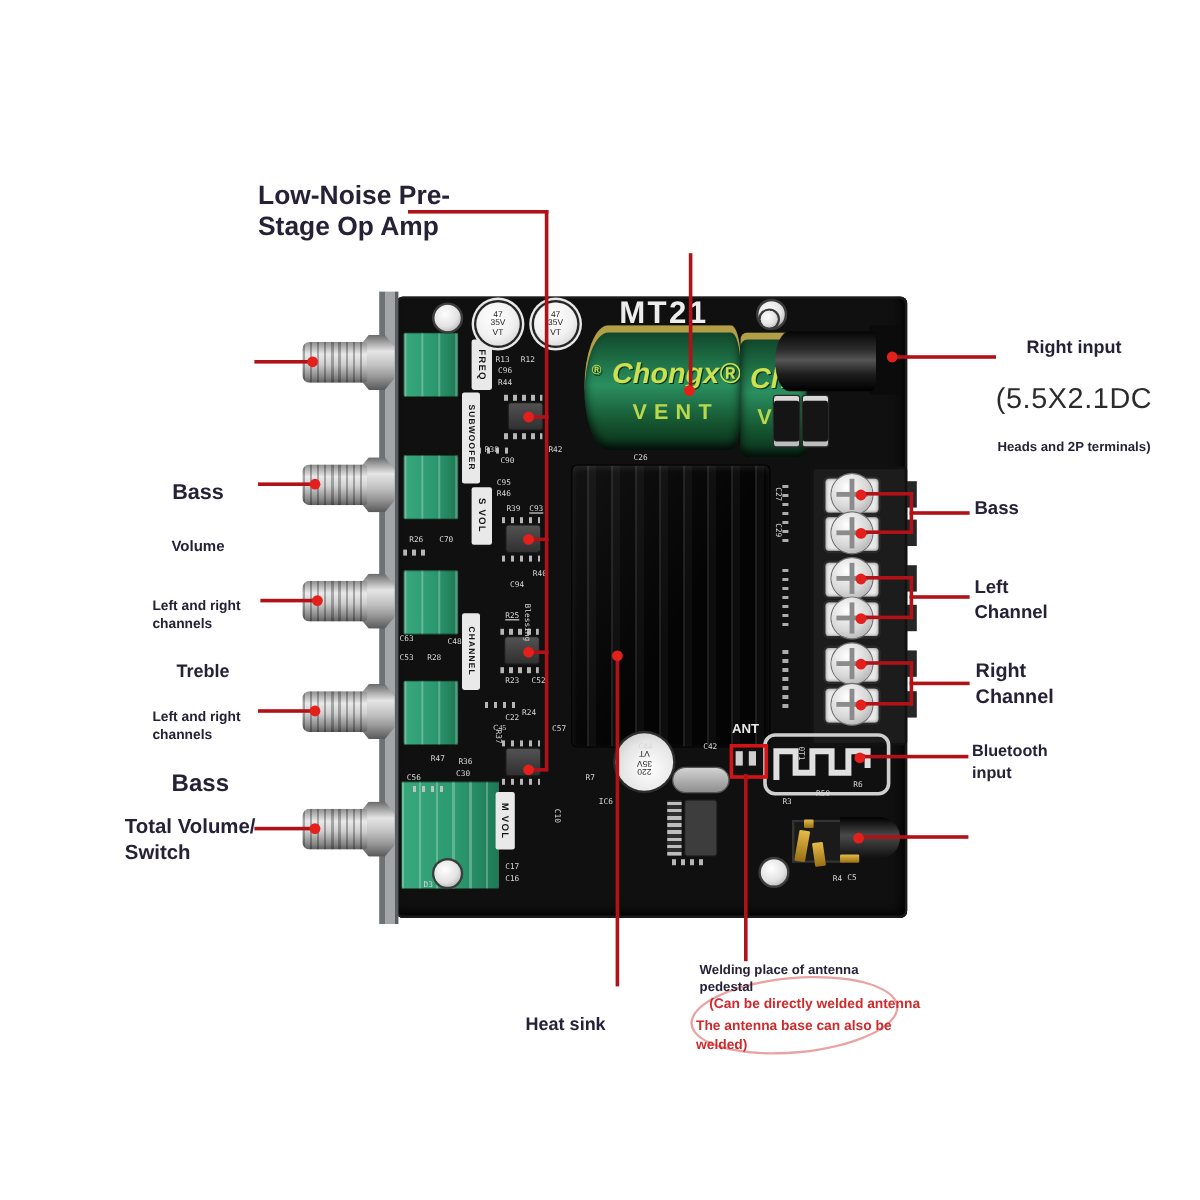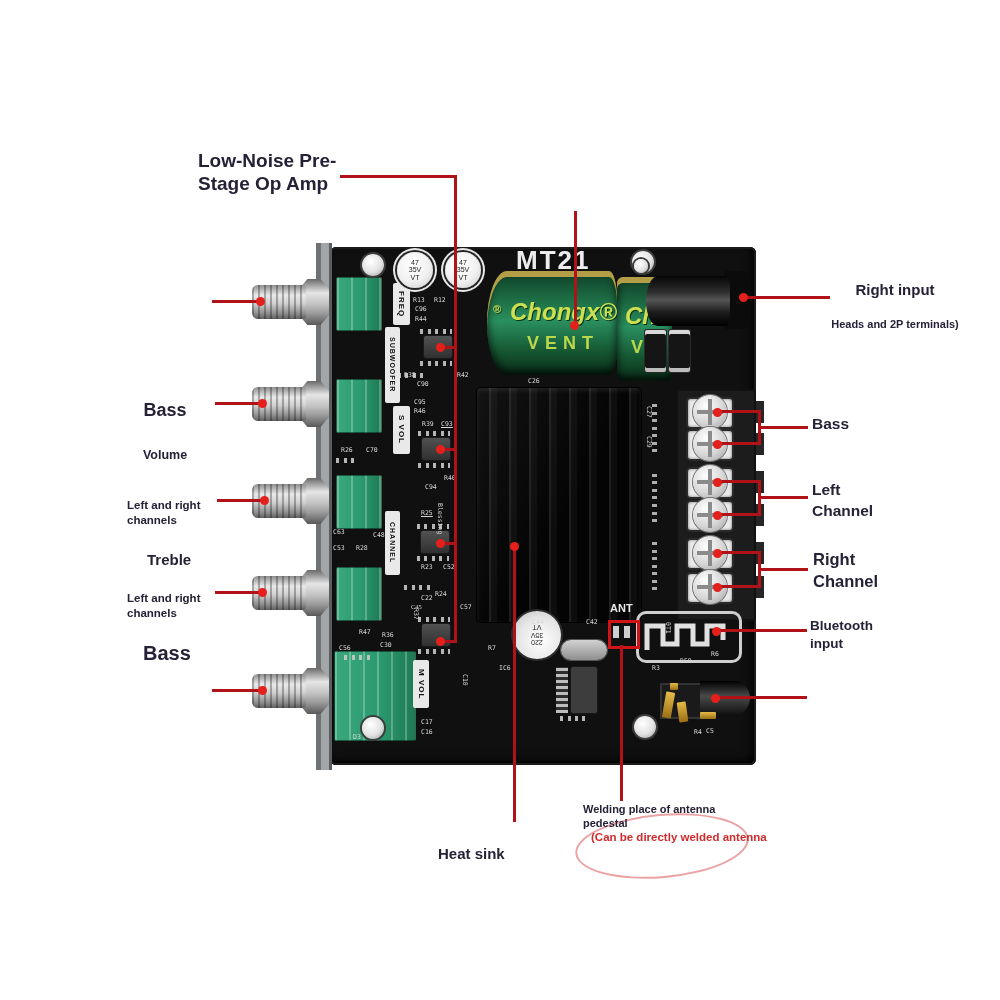--- a/index.html
+++ b/index.html
@@ -341,25 +341,26 @@
   <div class="rl h" style="left:717px;top:629px;width:90px;"></div>
   <div class="dot" style="left:711px;top:694px;"></div>
   <div class="rl h" style="left:715px;top:696px;width:92px;"></div>
 
   <div class="dot" style="left:510px;top:542px;"></div>
   <div class="rl v" style="left:513px;top:546px;height:276px;"></div>
   <div class="redbox" style="left:608px;top:620px;width:26px;height:23px;"></div>
   <div class="rl v" style="left:620px;top:645px;height:156px;"></div>
   <div class="redellipse" style="left:575px;top:814px;width:170px;height:60px;"></div>
 
-  <div class="lbl b" style="left:198px;top:150px;font-size:19px;">Low-Noise Pre-
+  <div class="lbl b" style="left:215px;top:150px;font-size:22px;">Low-Noise Pre-
 Stage Op Amp</div>
 
   <div class="lbl" style="left:820px;top:262px;width:150px;text-align:center;">
     <div class="b" style="font-size:15px;">Right input</div>
+    <div class="thin" style="font-size:24px;margin-top:1px;">(5.5X2.1DC</div>
     <div class="b" style="font-size:11px;">Heads and 2P terminals)</div>
   </div>
 
 
   <div class="lbl" style="left:115px;top:381px;width:100px;text-align:center;">
     <div class="b" style="font-size:18px;">Bass</div>
     <div class="b" style="font-size:12.5px;margin-top:7px;">Volume</div>
   </div>
 
   <div class="lbl" style="left:127px;top:479px;">
@@ -367,28 +368,32 @@
 channels</div>
     <div class="b" style="font-size:15px;margin-left:20px;margin-top:4px;">Treble</div>
   </div>
 
   <div class="lbl" style="left:127px;top:572px;">
     <div class="b" style="font-size:11.5px;line-height:1.3;white-space:pre-line;">Left and right
 channels</div>
     <div class="b" style="font-size:20px;margin-left:16px;margin-top:1px;">Bass</div>
   </div>
 
+  <div class="lbl b" style="left:104px;top:678px;font-size:17px;line-height:1.3;">Total Volume/
+Switch</div>
 
   <div class="lbl b" style="left:812px;top:415px;font-size:15.5px;">Bass</div>
   <div class="lbl b" style="left:812px;top:480px;font-size:15.5px;line-height:1.35;">Left
 Channel</div>
   <div class="lbl b" style="left:813px;top:548px;font-size:16.5px;line-height:1.35;">Right
 Channel</div>
   <div class="lbl b" style="left:810px;top:617px;font-size:13.5px;line-height:1.3;">Bluetooth
 input</div>
 
   <div class="lbl b" style="left:438px;top:845px;font-size:15px;">Heat sink</div>
 
   <div class="lbl b" style="left:583px;top:802px;font-size:11px;line-height:1.3;">Welding place of antenna
 pedestal</div>
   <div class="lbl red-t" style="left:591px;top:831px;font-size:11.5px;">(Can be directly welded antenna</div>
+  <div class="lbl red-t" style="left:580px;top:848px;font-size:11.5px;line-height:1.35;">The antenna base can also be
+welded)</div>
 
 </div>
 
 </body></html>

